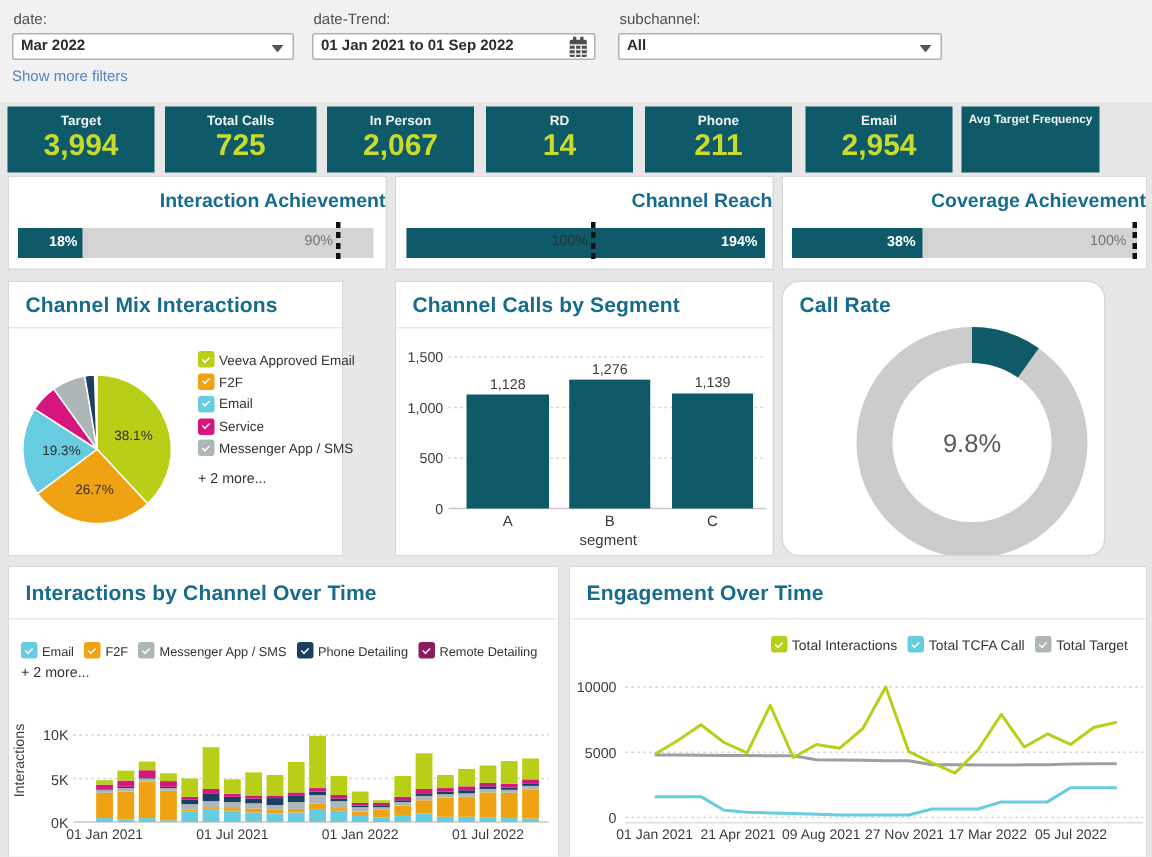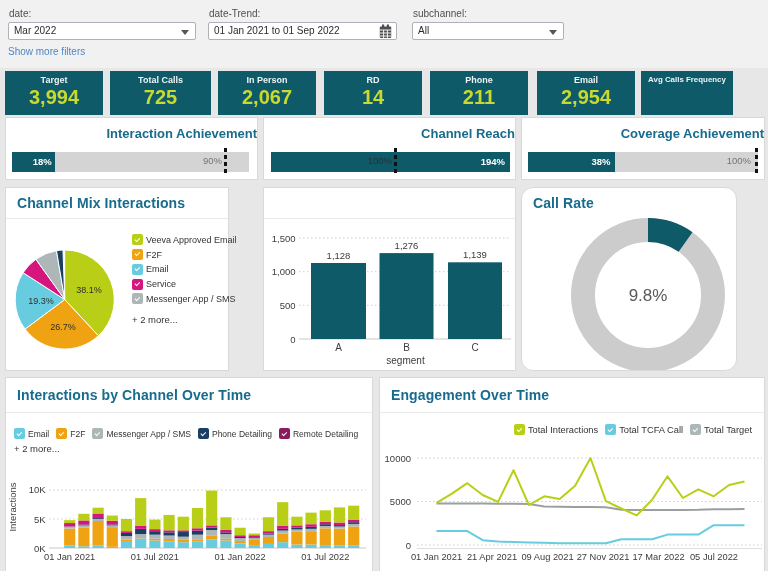--- a/index.html
+++ b/index.html
@@ -1,20 +1,20 @@
 <!DOCTYPE html>
 <html><head><meta charset="utf-8"><style>
 * { margin:0; padding:0; box-sizing:border-box; }
 html,body { width:768px; height:571px; background:#e7e7e7; font-family:"Liberation Sans",sans-serif; overflow:hidden; }
 #app { position:relative; width:768px; height:571px; }
 .abs { position:absolute; }
 .topbar { left:0; top:0; width:768px; height:68px; background:#f1f1f1; }
 .flabel { position:absolute; font-size:10px; color:#4f4f4f; }
 .fbox { position:absolute; height:18px; background:#fff; border:1px solid #b0b0ba; border-radius:2px;
-  font-size:10px; color:#2b2b2b; line-height:16px; padding-left:5px; }
+  font-size:10px; color:#2b2b2b; line-height:16px; padding-left:5px;font-weight:bold; }
 .arrow { position:absolute; right:6px; top:7px; width:0; height:0; border-left:4px solid transparent;
   border-right:4px solid transparent; border-top:5px solid #555; }
 .link { position:absolute; left:8px; top:46px; font-size:10px; color:#4f86c6; }
 .tile { position:absolute; top:71px; height:44px; background:#0e5a68; text-align:center; overflow:hidden; }
 .tlabel { font-size:9px; font-weight:bold; color:#eef3f4; margin-top:4px; white-space:nowrap; }
 .tval { font-size:20px; font-weight:bold; color:#c8da2e; margin-top:1px; }
 .panel { position:absolute; background:#fff; border:1px solid #d9d9d9; }
 .ghead { text-align:right; font-size:13px; font-weight:bold; color:#176b8d; margin-top:8px; }
 .chead { position:absolute; left:11px; top:7px; font-size:14px; font-weight:bold; color:#176b8d; letter-spacing:.1px; }
 .sep { position:absolute; left:0; right:0; top:30px; border-top:1px solid #e9e9e9; }
@@ -43,21 +43,21 @@
    <rect x="0.8" y="2.5" width="11.4" height="11.5" rx="1" fill="#4e4e4e"></rect>
    <g stroke="#f1f1f1" stroke-width="1">
     <line x1="0.8" y1="6" x2="12.2" y2="6"></line>
           <line x1="0.8" y1="9" x2="12.2" y2="9"></line>
           <line x1="0.8" y1="12" x2="12.2" y2="12"></line>
     <line x1="4.6" y1="6" x2="4.6" y2="14"></line>
           <line x1="8.4" y1="6" x2="8.4" y2="14"></line>
    </g>
   </svg></div>
 <div class="flabel" style="left:413px;top:8px;">subchannel:</div>
-<div class="fbox" style="left:412px;top:22px;width:152px;">All<span class="arrow"></span></div>
+<div class="fbox" style="left:412px;top:22px;width:216px;">All<span class="arrow"></span></div>
 <div class="link">Show more filters</div>
 
 <div class="tile" style="left:5px;width:98px;">
       <div class="tlabel">Target</div>
       <div class="tval">3,994</div>
     </div>
 <div class="tile" style="left:110px;width:101px;">
       <div class="tlabel">Total Calls</div>
       <div class="tval">725</div>
     </div>
@@ -71,21 +71,21 @@
     </div>
 <div class="tile" style="left:430px;width:98px;">
       <div class="tlabel">Phone</div>
       <div class="tval">211</div>
     </div>
 <div class="tile" style="left:537px;width:98px;">
       <div class="tlabel">Email</div>
       <div class="tval">2,954</div>
     </div>
 <div class="tile" style="left:641px;width:92px;">
-      <div class="tlabel" style="font-size:7.9px;">Avg Calls Frequency</div>
+      <div class="tlabel" style="font-size:7.9px;">Avg Target Frequency</div>
     </div>
 
 <div class="panel" style="left:5px;top:117px;width:253px;height:63px;">
   <div class="ghead">Interaction Achievement</div>
   <div class="gbar" style="left:6px;width:237px;">
         <div class="gfill" style="width:18%;">
           <span class="glab" style="right:3px;">18%</span>
         </div>
     <div class="gtarg" style="right:27px;">90%</div>
     <div class="gmark" style="left:212px;"></div>
@@ -155,20 +155,21 @@
             <span class="lic" style="background:#aeb7b7">
               <span class="chk"></span>
             </span>
             <span class="lit">Messenger App / SMS</span>
           </span></div>
     <div style="margin-top:7px;font-size:9.5px;color:#333;">+ 2 more...</div>
   </div>
 </div>
 
 <div class="panel" style="left:263px;top:187px;width:253px;height:184px;">
+  <div class="chead">Channel Calls by Segment</div>
       <div class="sep"></div>
   <svg class="abs" style="left:0;top:0" width="251" height="182" viewBox="0 0 251 182">
     <line x1="35" y1="50" x2="247" y2="50" stroke="#cfcfcf" stroke-dasharray="1.5 2.5"></line>
     <line x1="35" y1="83.7" x2="247" y2="83.7" stroke="#cfcfcf" stroke-dasharray="1.5 2.5"></line>
     <line x1="35" y1="117.3" x2="247" y2="117.3" stroke="#cfcfcf" stroke-dasharray="1.5 2.5"></line>
     <line x1="35" y1="151" x2="247" y2="151" stroke="#c9c9c9"></line>
     <text x="31.5" y="53.5" text-anchor="end" font-size="9.5" fill="#3c3c3c">1,500</text>
     <text x="31.5" y="87.2" text-anchor="end" font-size="9.5" fill="#3c3c3c">1,000</text>
     <text x="31.5" y="120.8" text-anchor="end" font-size="9.5" fill="#3c3c3c">500</text>
     <text x="31.5" y="154.5" text-anchor="end" font-size="9.5" fill="#3c3c3c">0</text>

